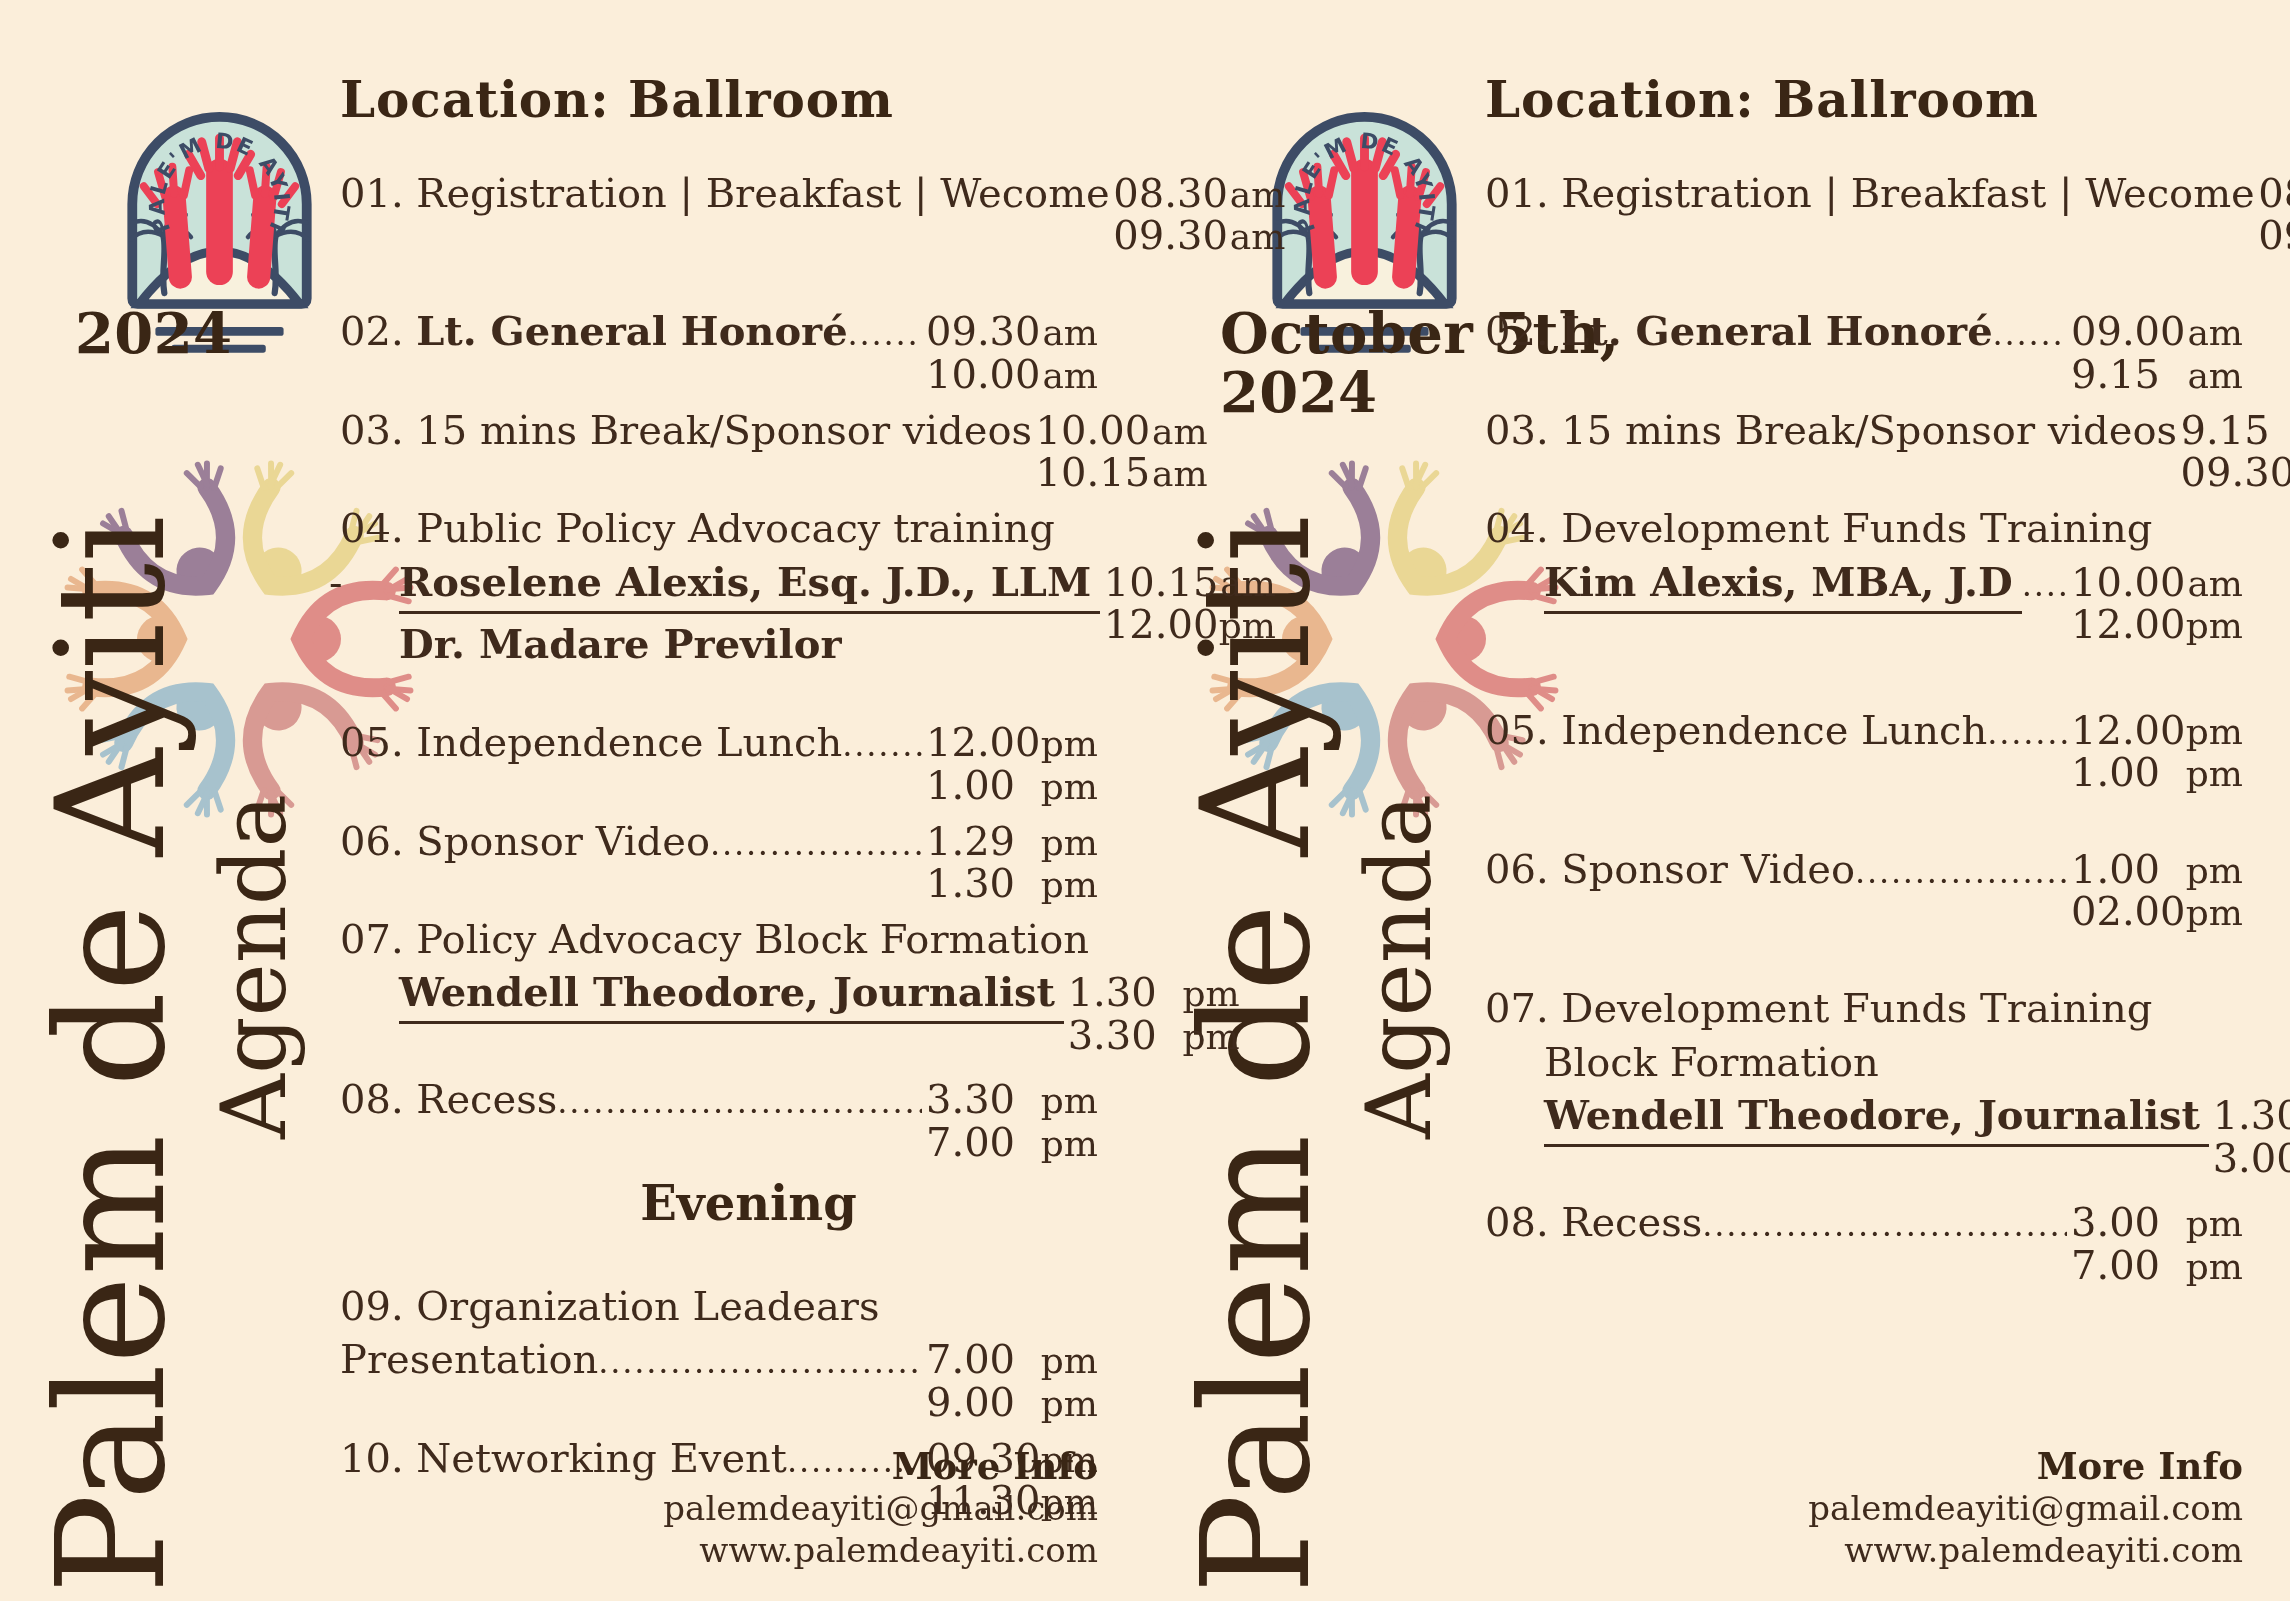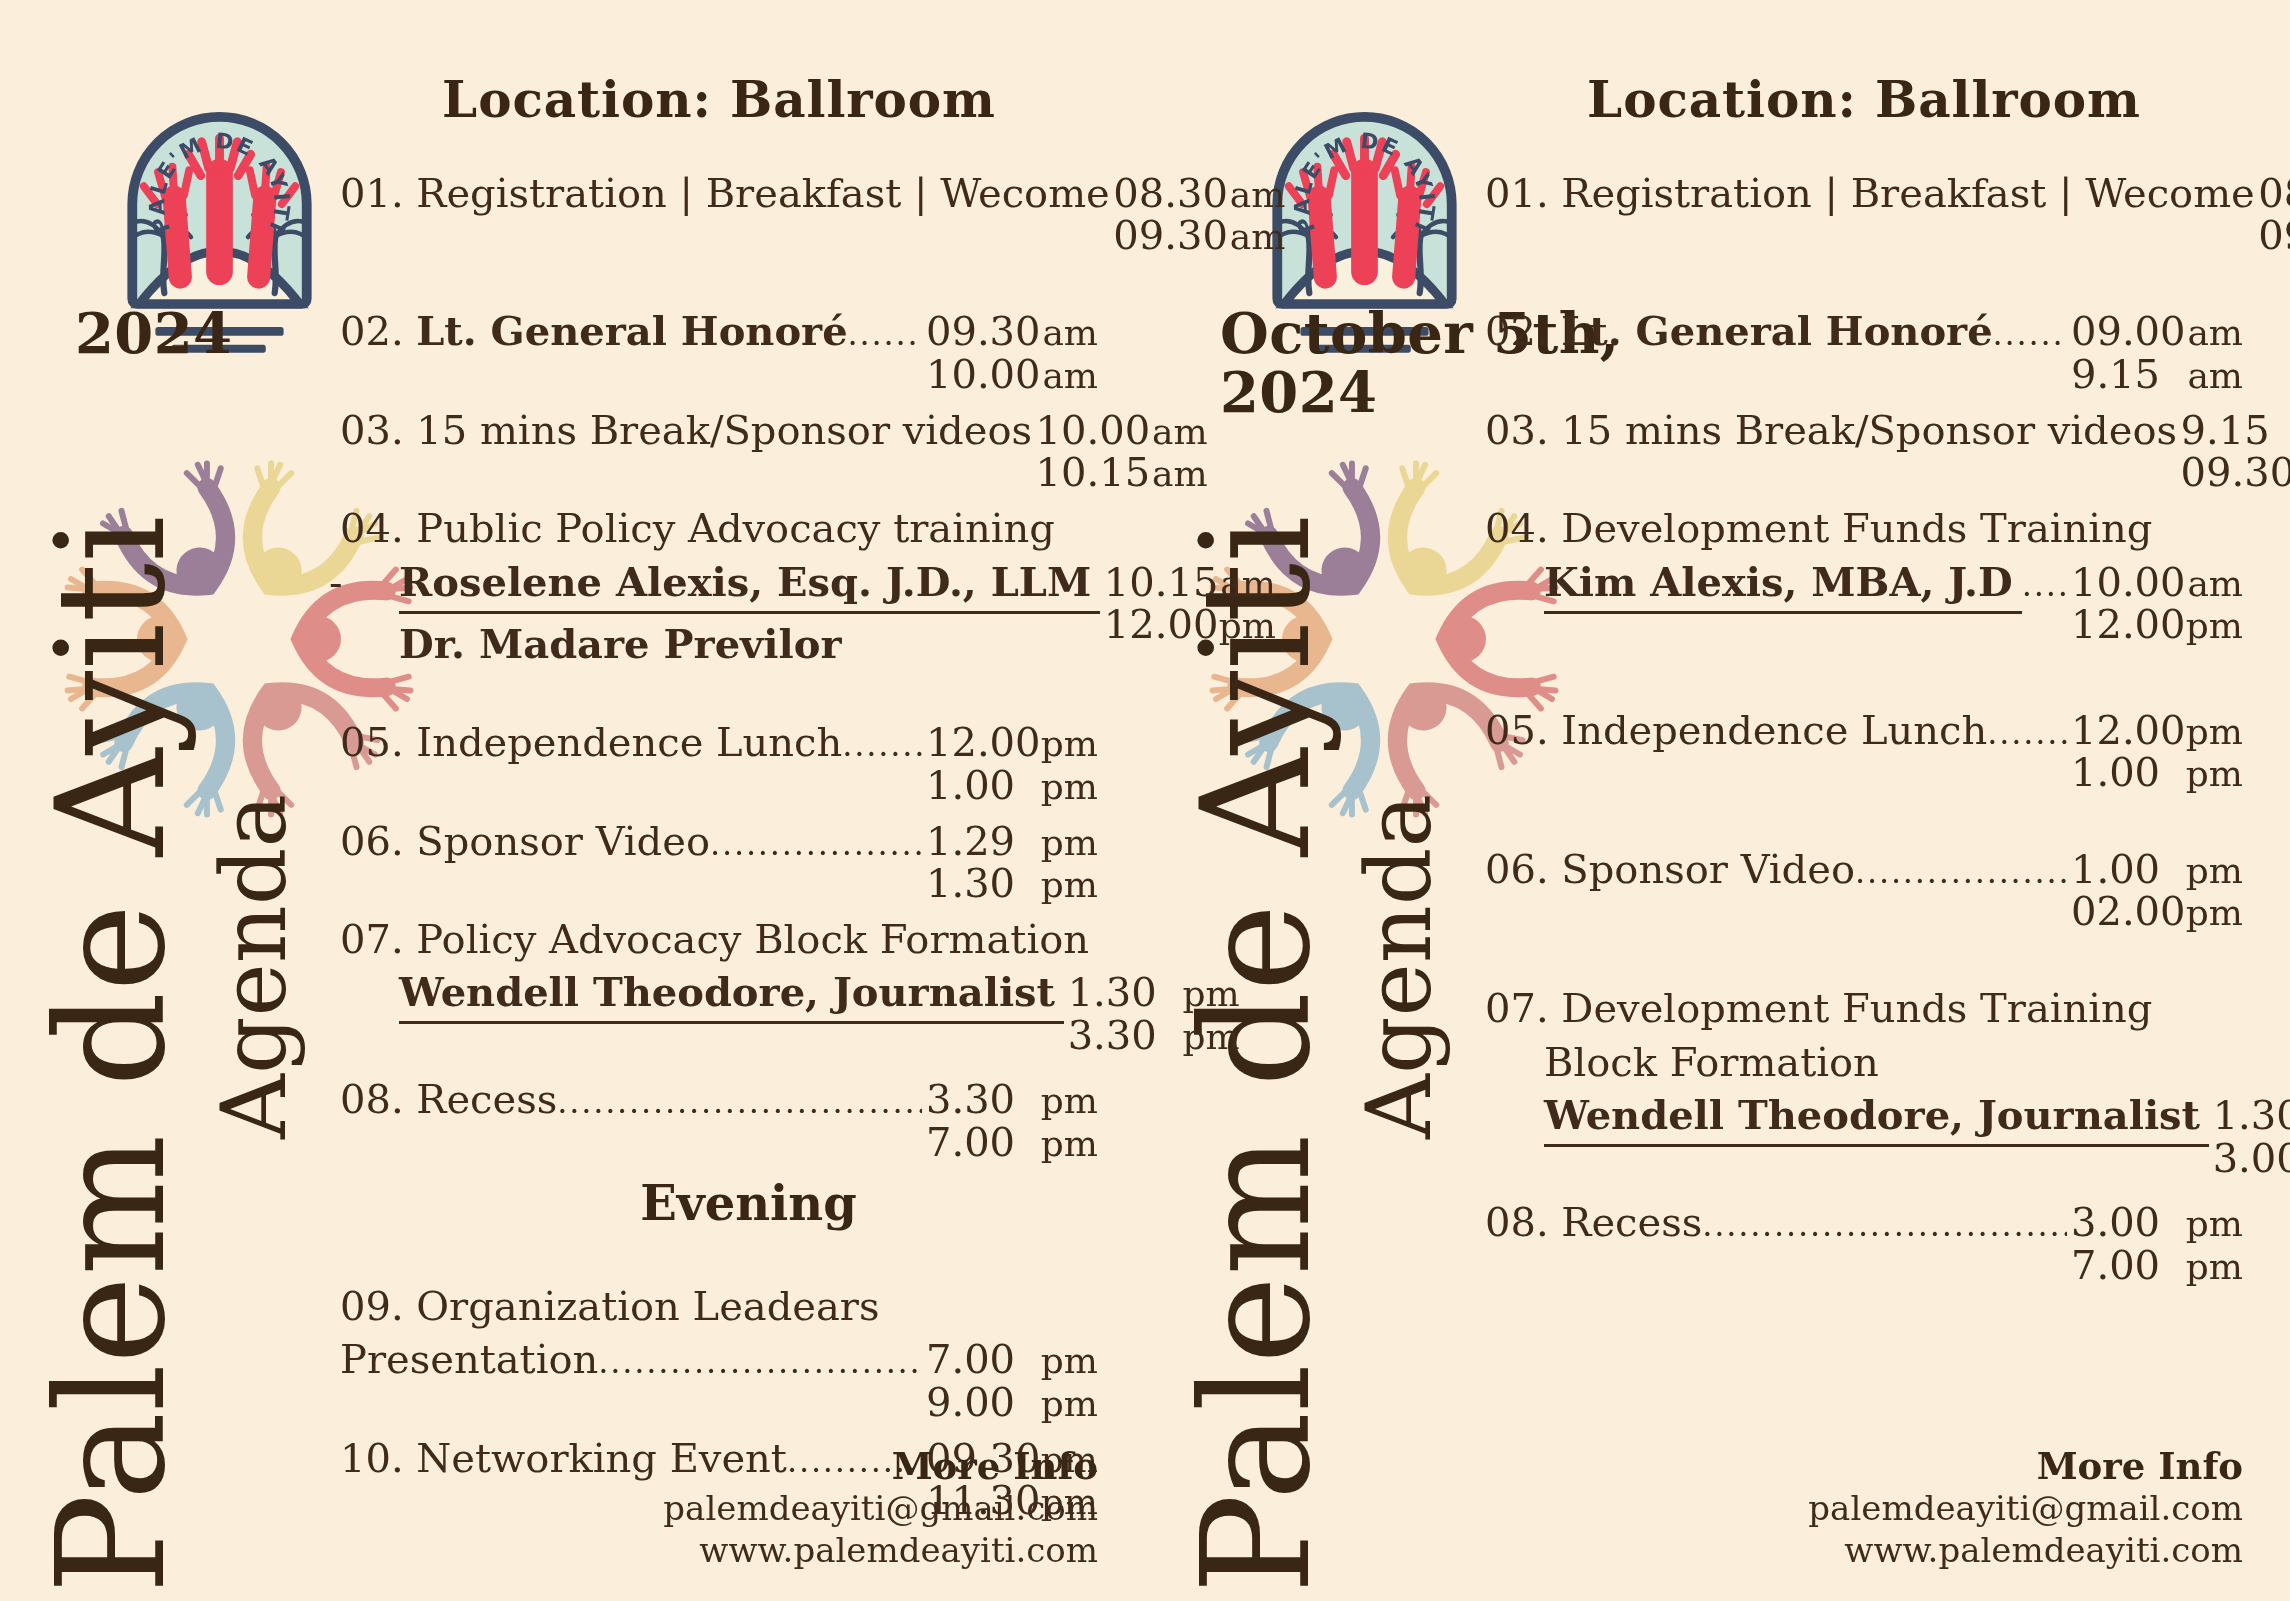--- a/index.html
+++ b/index.html
@@ -27,21 +27,21 @@
   .flower{position:absolute;left:59px;top:459px;width:360px;height:360px;z-index:1;}
   .rail-title{position:absolute;left:41px;top:1594px;transform-origin:0 0;
     transform:rotate(-90deg);font-size:149px;line-height:0.95;white-space:nowrap;
     color:var(--head);z-index:2;}
   .rail-sub{position:absolute;left:211px;top:1139px;transform-origin:0 0;
     transform:rotate(-90deg);font-size:90px;line-height:0.95;white-space:nowrap;
     color:var(--head);z-index:2;}
 
   .content{position:absolute;left:340px;top:70px;width:758px;z-index:3;}
   .location{font-size:50px;font-weight:bold;letter-spacing:0.9px;
-    color:var(--head);margin-bottom:41px;text-align:center;}
+    color:var(--head);margin-bottom:41px;}
 
   .item{margin-bottom:52px;text-align:center;}
   .item.mb-lg{margin-bottom:93px;}
   .line{position:relative;display:flex;align-items:baseline;
     font-size:40px;line-height:1.16;margin-bottom:7.2px;}
   .indent{margin-left:59px;}
   .num{margin-right:12.5px;flex-shrink:0;margin-top:40px;}
   .txt{flex-shrink:0;}
   .bold{font-weight:bold;flex-shrink:0;}
   .speaker{font-weight:bold;border-bottom:3.6px solid var(--ink);

